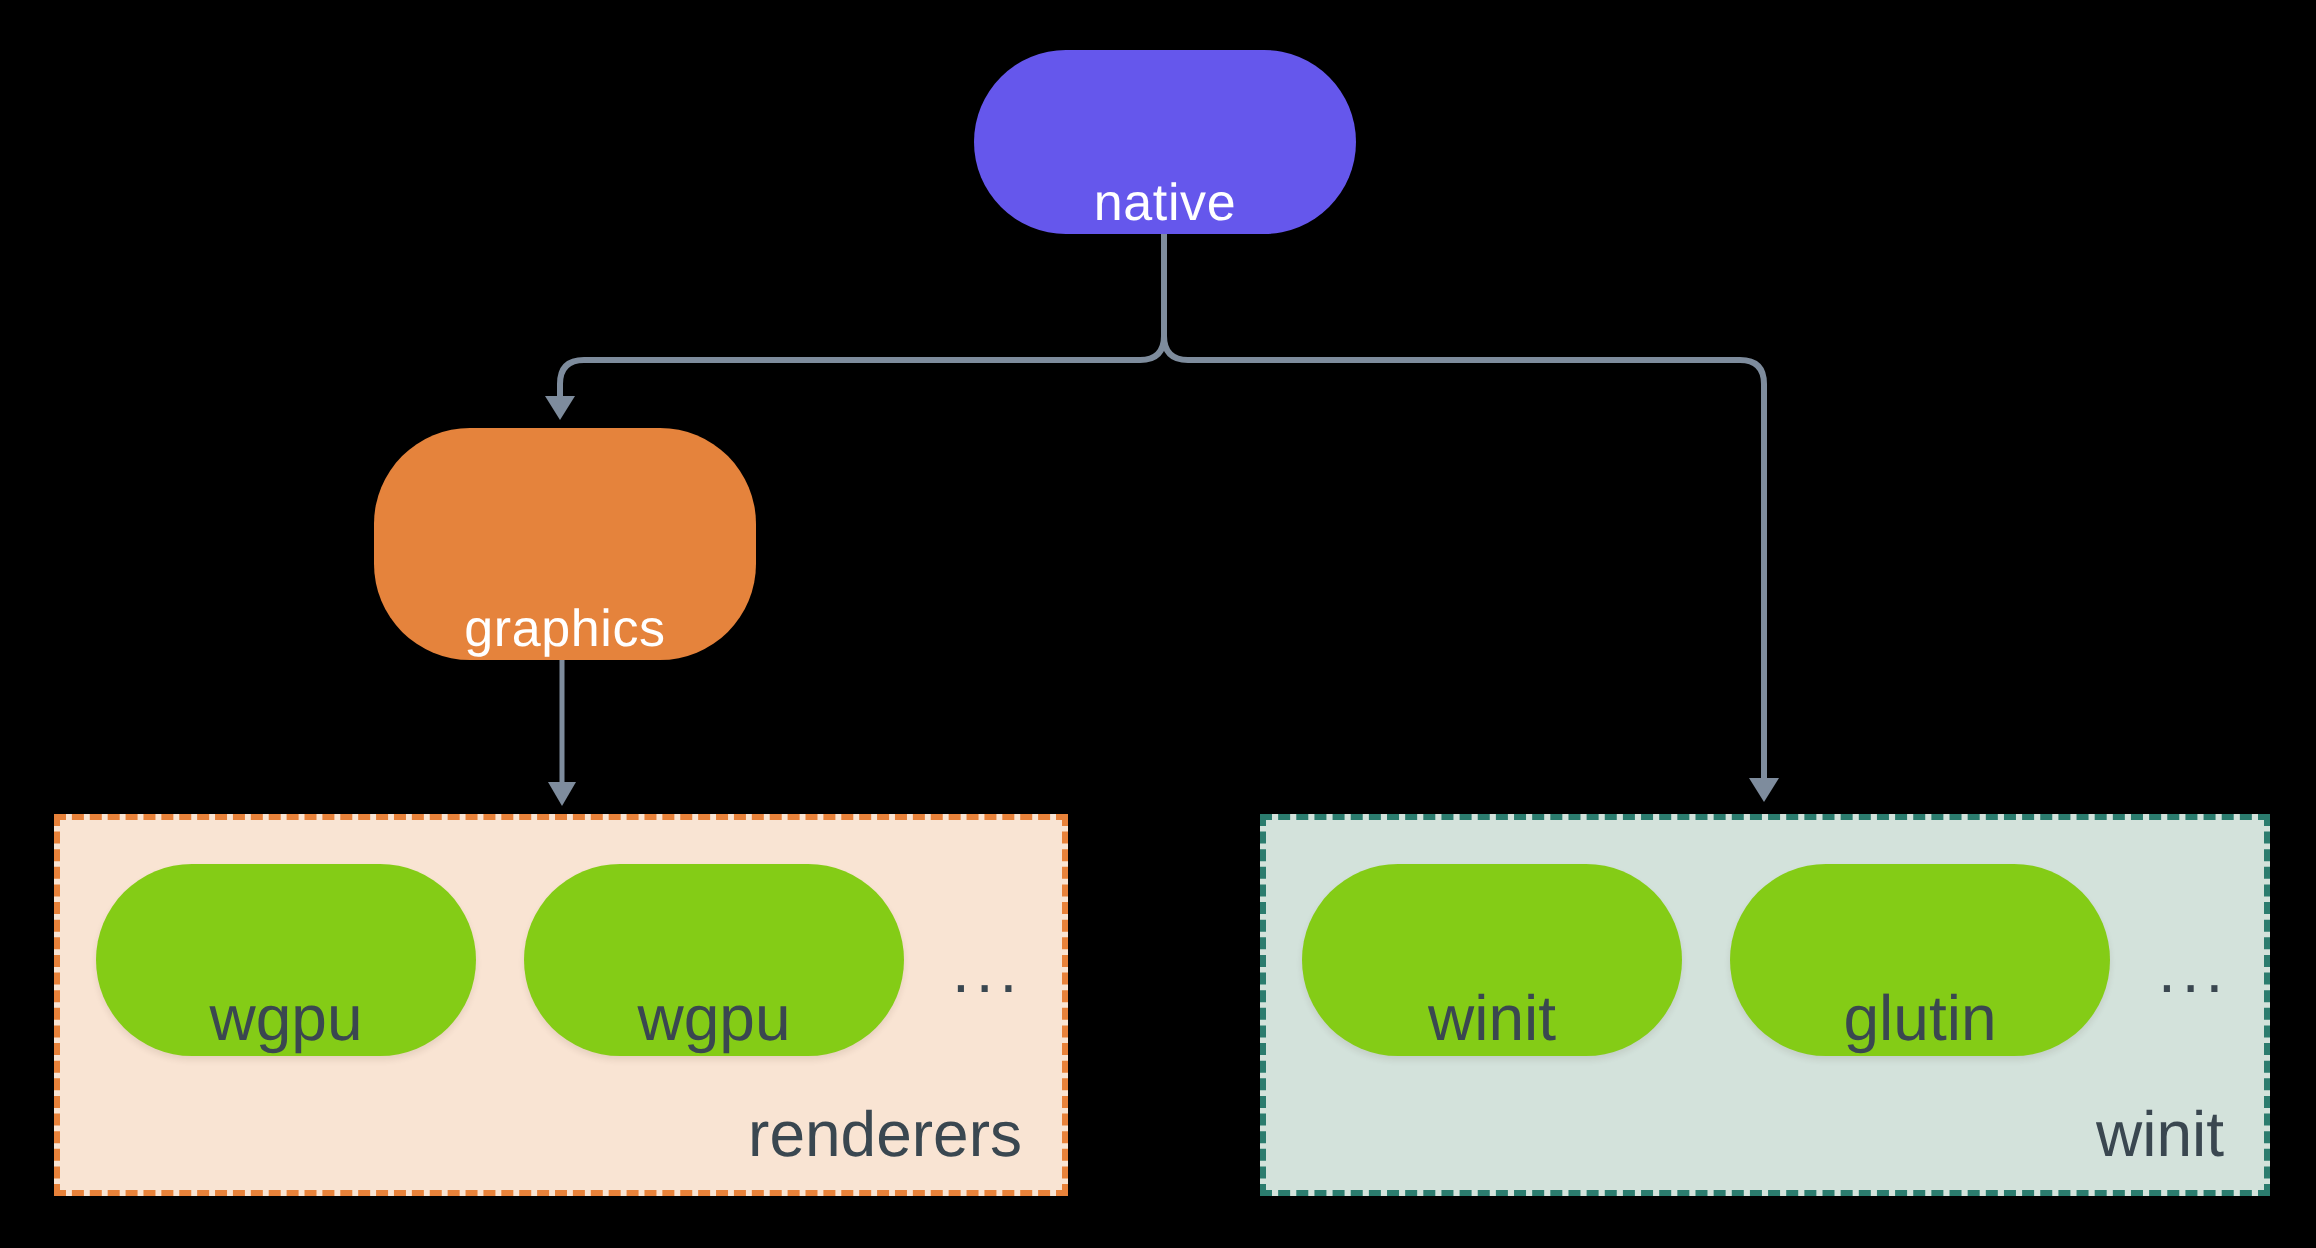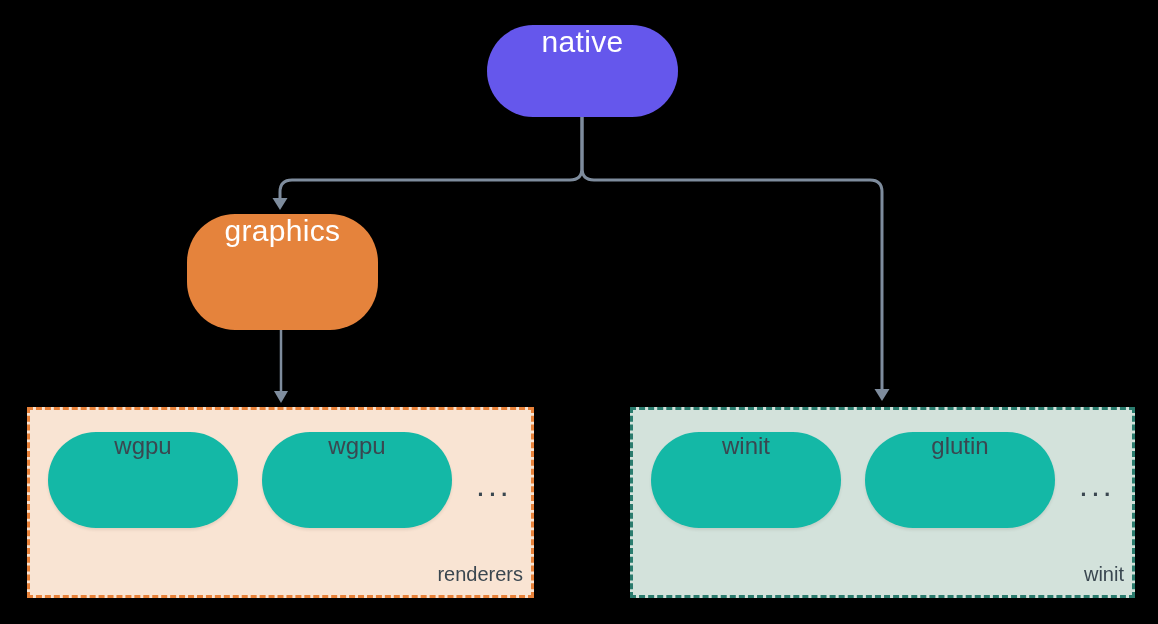--- a/index.html
+++ b/index.html
@@ -17,24 +17,24 @@
   }
   #edges {
     position: absolute;
     left: 0; top: 0;
     width: 1158px;
     height: 624px;
   }
   .node {
     position: absolute;
     display: flex;
-    align-items: flex-start;
+    align-items: flex-end;
     justify-content: center;
     color: #ffffff;
-    font-size: 30px;
+    font-size: 26px;
     letter-spacing: 0.3px;
   }
   .node-native {
     left: 487px; top: 25px;
     width: 191px; height: 92px;
     border-radius: 46px;
     background: #6557ec;
   }
   .node-graphics {
     left: 187px; top: 214px;
@@ -66,40 +66,40 @@
     height: 96px;
     display: flex;
     align-items: center;
     gap: 24px;
   }
   .pill {
     box-sizing: border-box;
     width: 190px;
     height: 96px;
     border-radius: 48px;
-    background: #14b8a6;
+    background: #84cc16;
     display: flex;
-    align-items: flex-start;
+    align-items: flex-end;
     justify-content: center;
     color: #3a4750;
-    font-size: 24px;
+    font-size: 32px;
     box-shadow: 0 2px 3px rgba(60, 40, 20, 0.10);
   }
   .ellipsis {
     color: #3a4750;
     font-size: 32px;
     letter-spacing: 3px;
     padding-top: 10px;
   }
   .group-label {
     position: absolute;
-    right: 8px;
+    right: 20px;
     bottom: 9px;
     color: #3a4750;
-    font-size: 20px;
+    font-size: 32px;
   }
   .edge-line {
     fill: none;
     stroke: #7e8c9d;
     stroke-width: 3;
   }
   .edge-line-thin {
     fill: none;
     stroke: #7e8c9d;
     stroke-width: 2.5;

